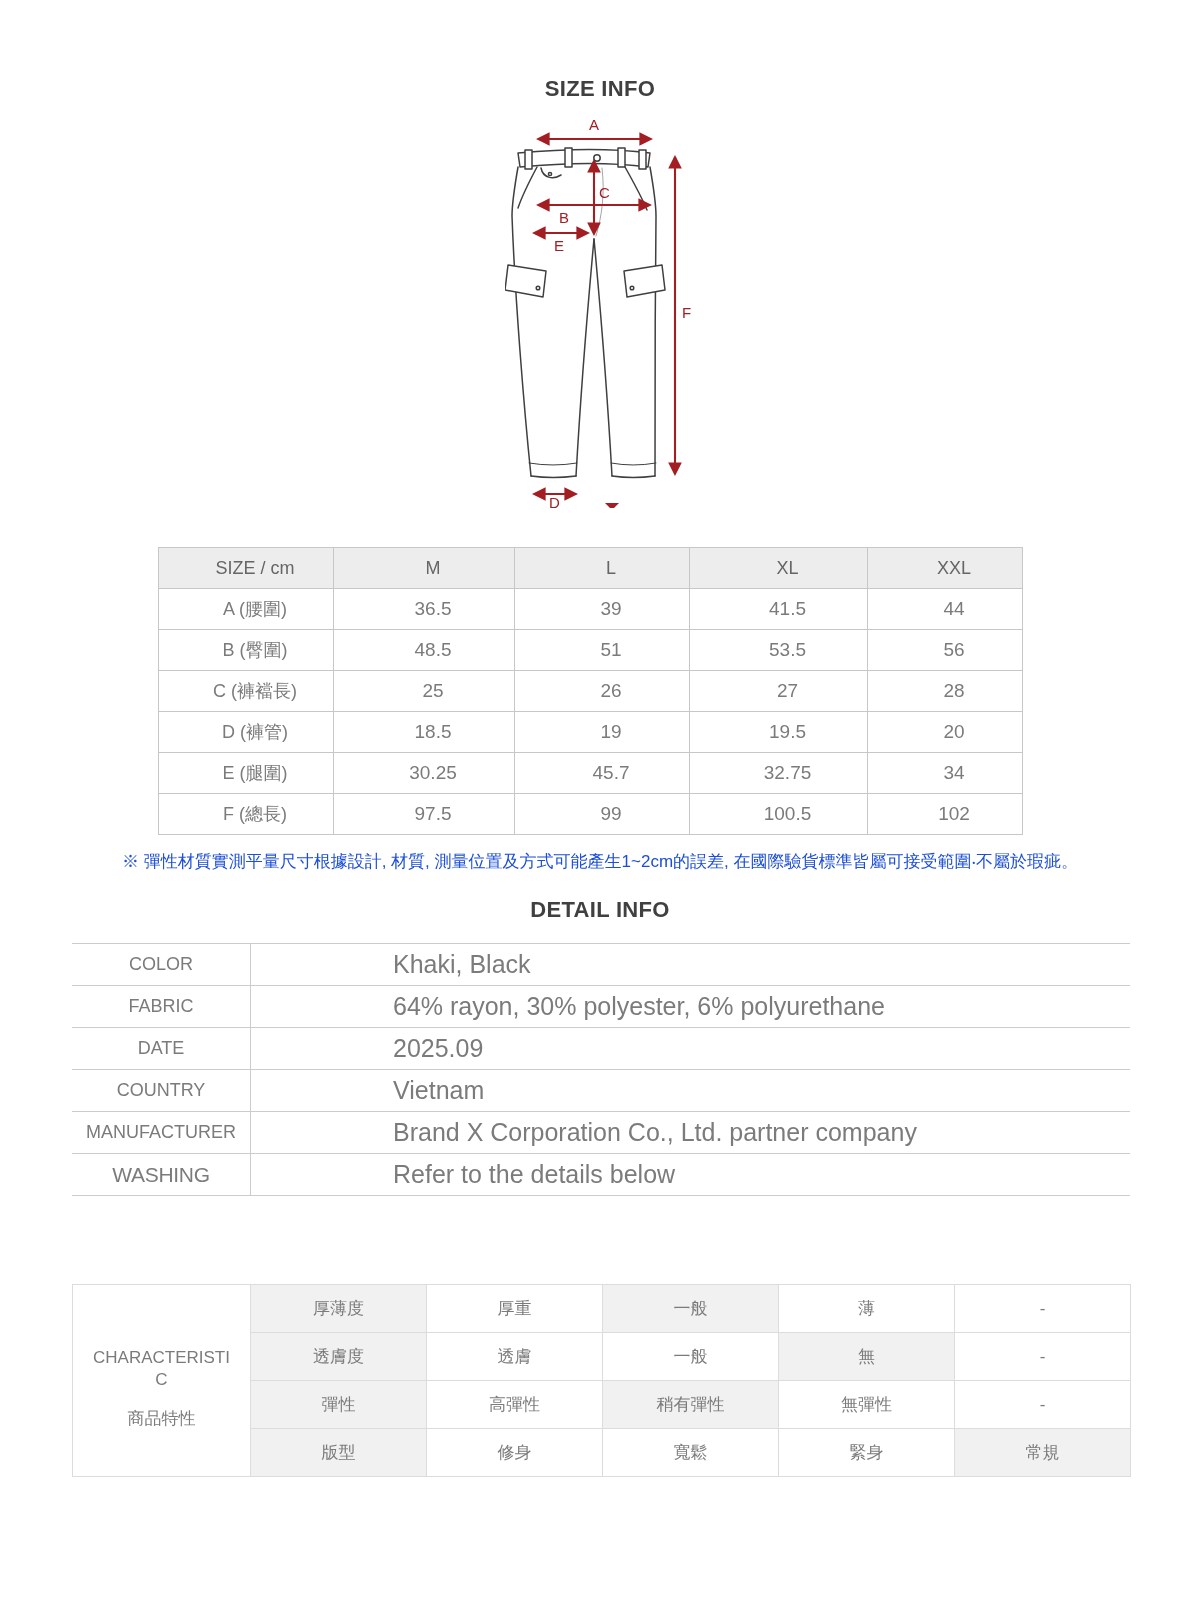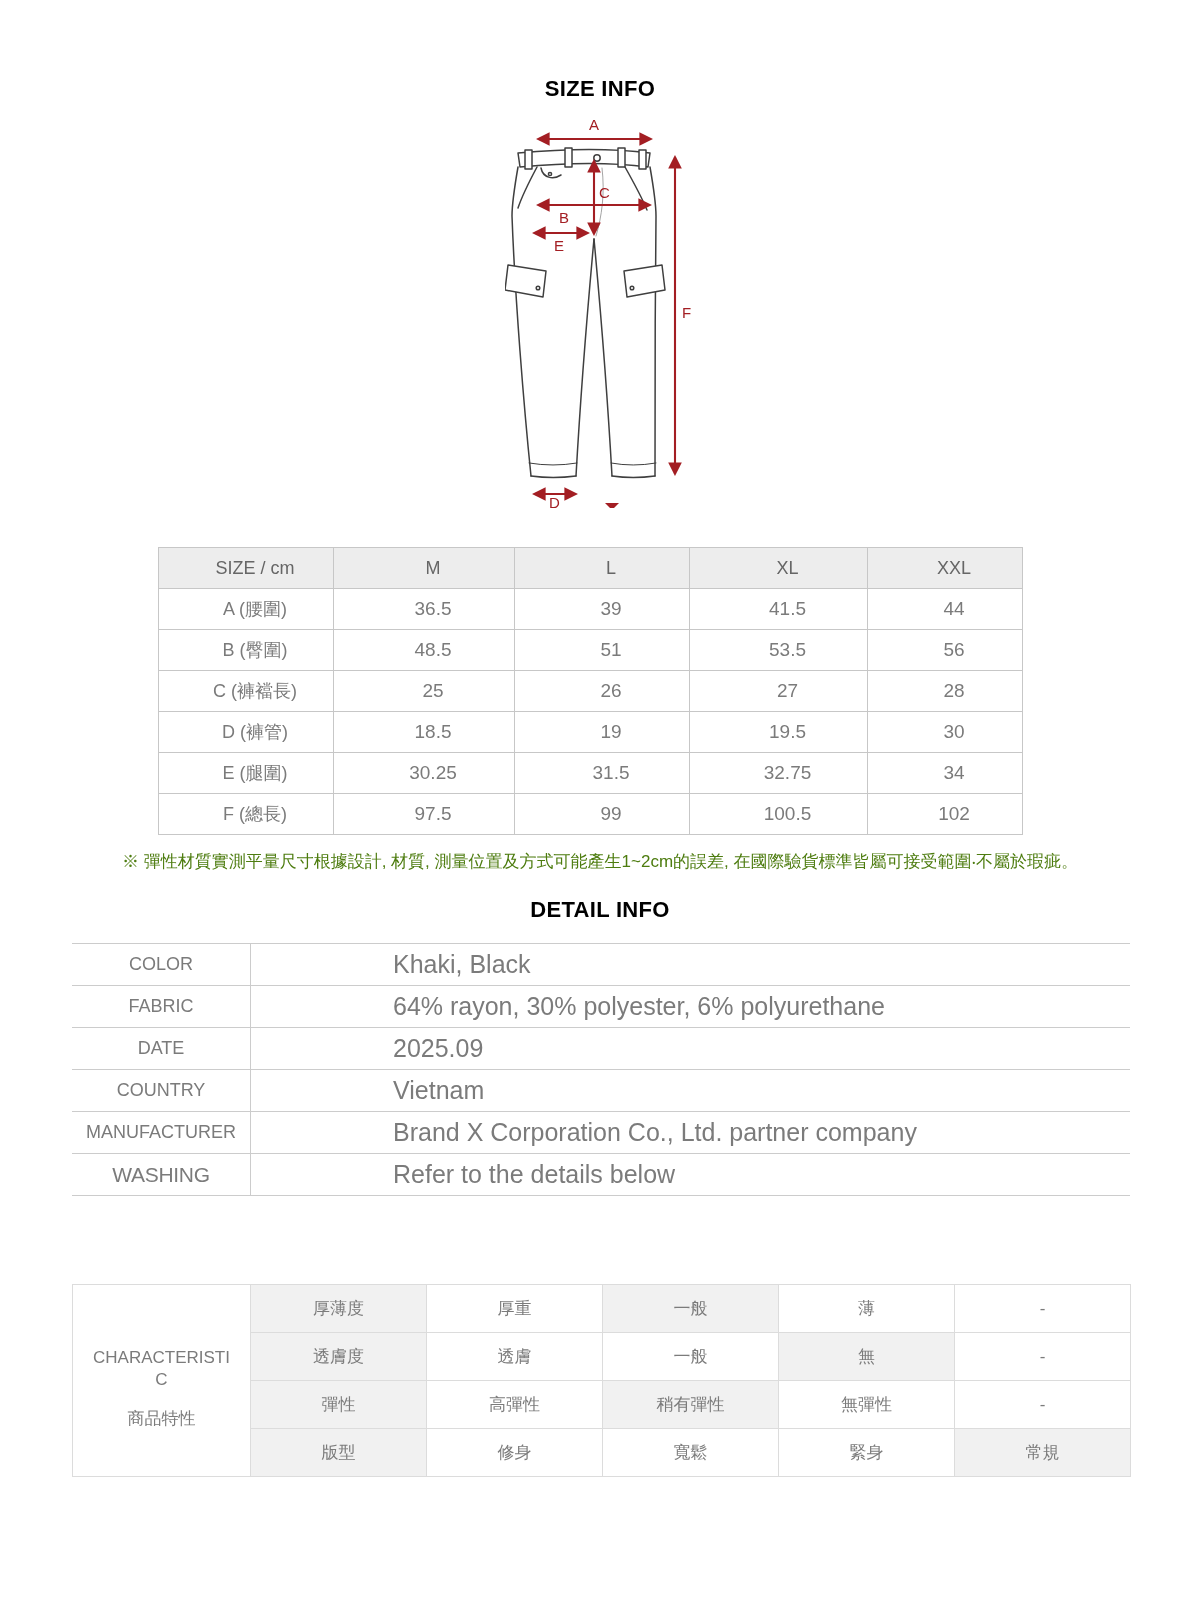--- a/index.html
+++ b/index.html
@@ -1,36 +1,36 @@
 <!DOCTYPE html>
 <html><head>
 <meta charset="utf-8">
 <style>
   html,body{margin:0;padding:0;background:#fff;}
   body{width:1200px;height:1599px;position:relative;font-family:"Liberation Sans",sans-serif;}
 
   .sec-title{position:absolute;left:0;width:100%;text-align:center;margin:0;
-             font-size:22px;font-weight:700;color:#000000;letter-spacing:.3px;}
+             font-size:22px;font-weight:700;color:#404040;letter-spacing:.3px;}
   #size-title{top:76px;}
   #detail-title{top:897px;}
 
   
   .diagram{position:absolute;left:505px;top:108px;width:200px;height:400px;overflow:hidden;}
 
   
   .size-table{position:absolute;left:158px;top:547px;width:864px;border-collapse:collapse;
               table-layout:fixed;font-size:18px;color:#7b7b7b;}
   .size-table td{border:1px solid #c7c7c7;height:38px;text-align:center;background:#fff;
                  font-weight:400;overflow:hidden;white-space:nowrap;padding-left:19px;}
   .size-table thead td{background:#ededed;color:#666;}
   .size-table tbody td{font-size:19px;}
   .size-table tbody td.row-label{font-size:18px;}
 
   .disclaimer{position:absolute;top:849px;left:0;width:100%;text-align:center;margin:0;
-              font-size:17px;color:#4d7c0f;white-space:nowrap;}
+              font-size:17px;color:#1d4ed8;white-space:nowrap;}
 
   
   .detail-table{position:absolute;left:72px;top:943px;width:1058px;border-collapse:collapse;
                 table-layout:fixed;color:#7b7b7b;}
   .detail-table td{height:39px;border-top:1px solid #ccc;background:#fff;vertical-align:middle;}
   .detail-table tr:last-child td{border-bottom:1px solid #ccc;}
   .detail-table .detail-label{width:176px;border-right:1px solid #ccc;text-align:center;font-size:18px;}
   .detail-table .detail-value{padding-left:142px;font-size:25px;}
   .detail-table tr:nth-child(6) .detail-label{font-size:21px;letter-spacing:-.3px;}
 
@@ -151,26 +151,26 @@
           <td>25</td>
           <td>26</td>
           <td>27</td>
           <td>28</td>
         </tr>
         <tr>
           <td class="row-label">D (褲管)</td>
           <td>18.5</td>
           <td>19</td>
           <td>19.5</td>
-          <td>30</td>
+          <td>20</td>
         </tr>
         <tr>
           <td class="row-label">E (腿圍)</td>
           <td>30.25</td>
-          <td>31.5</td>
+          <td>45.7</td>
           <td>32.75</td>
           <td>34</td>
         </tr>
         <tr>
           <td class="row-label">F (總長)</td>
           <td>97.5</td>
           <td>99</td>
           <td>100.5</td>
           <td>102</td>
         </tr>

